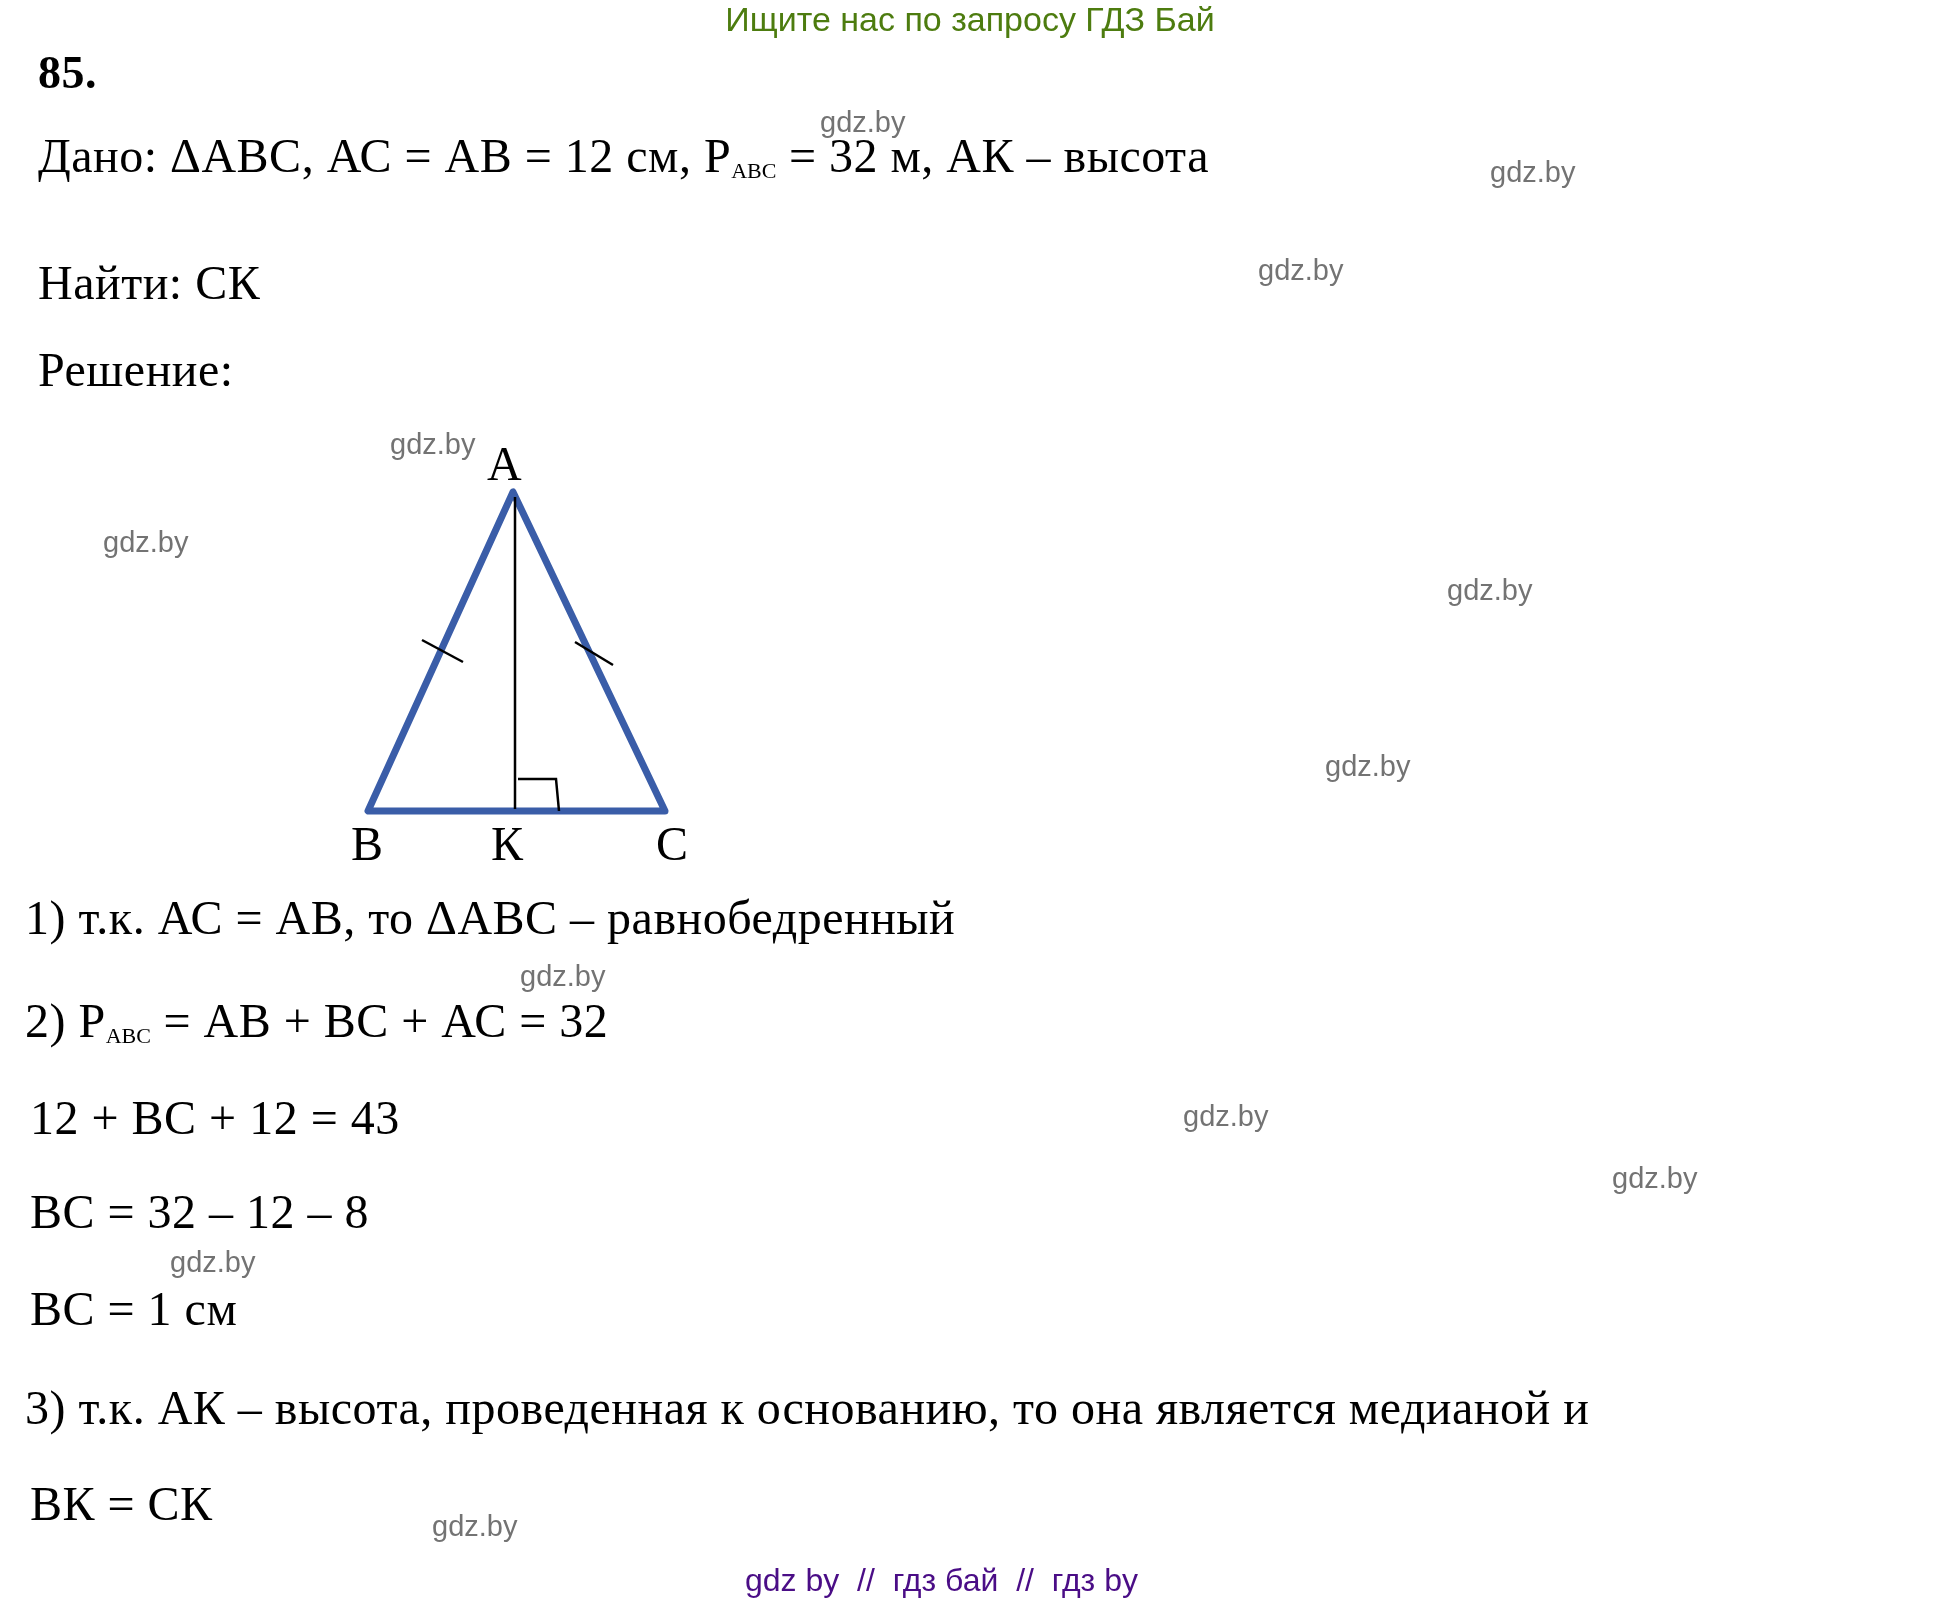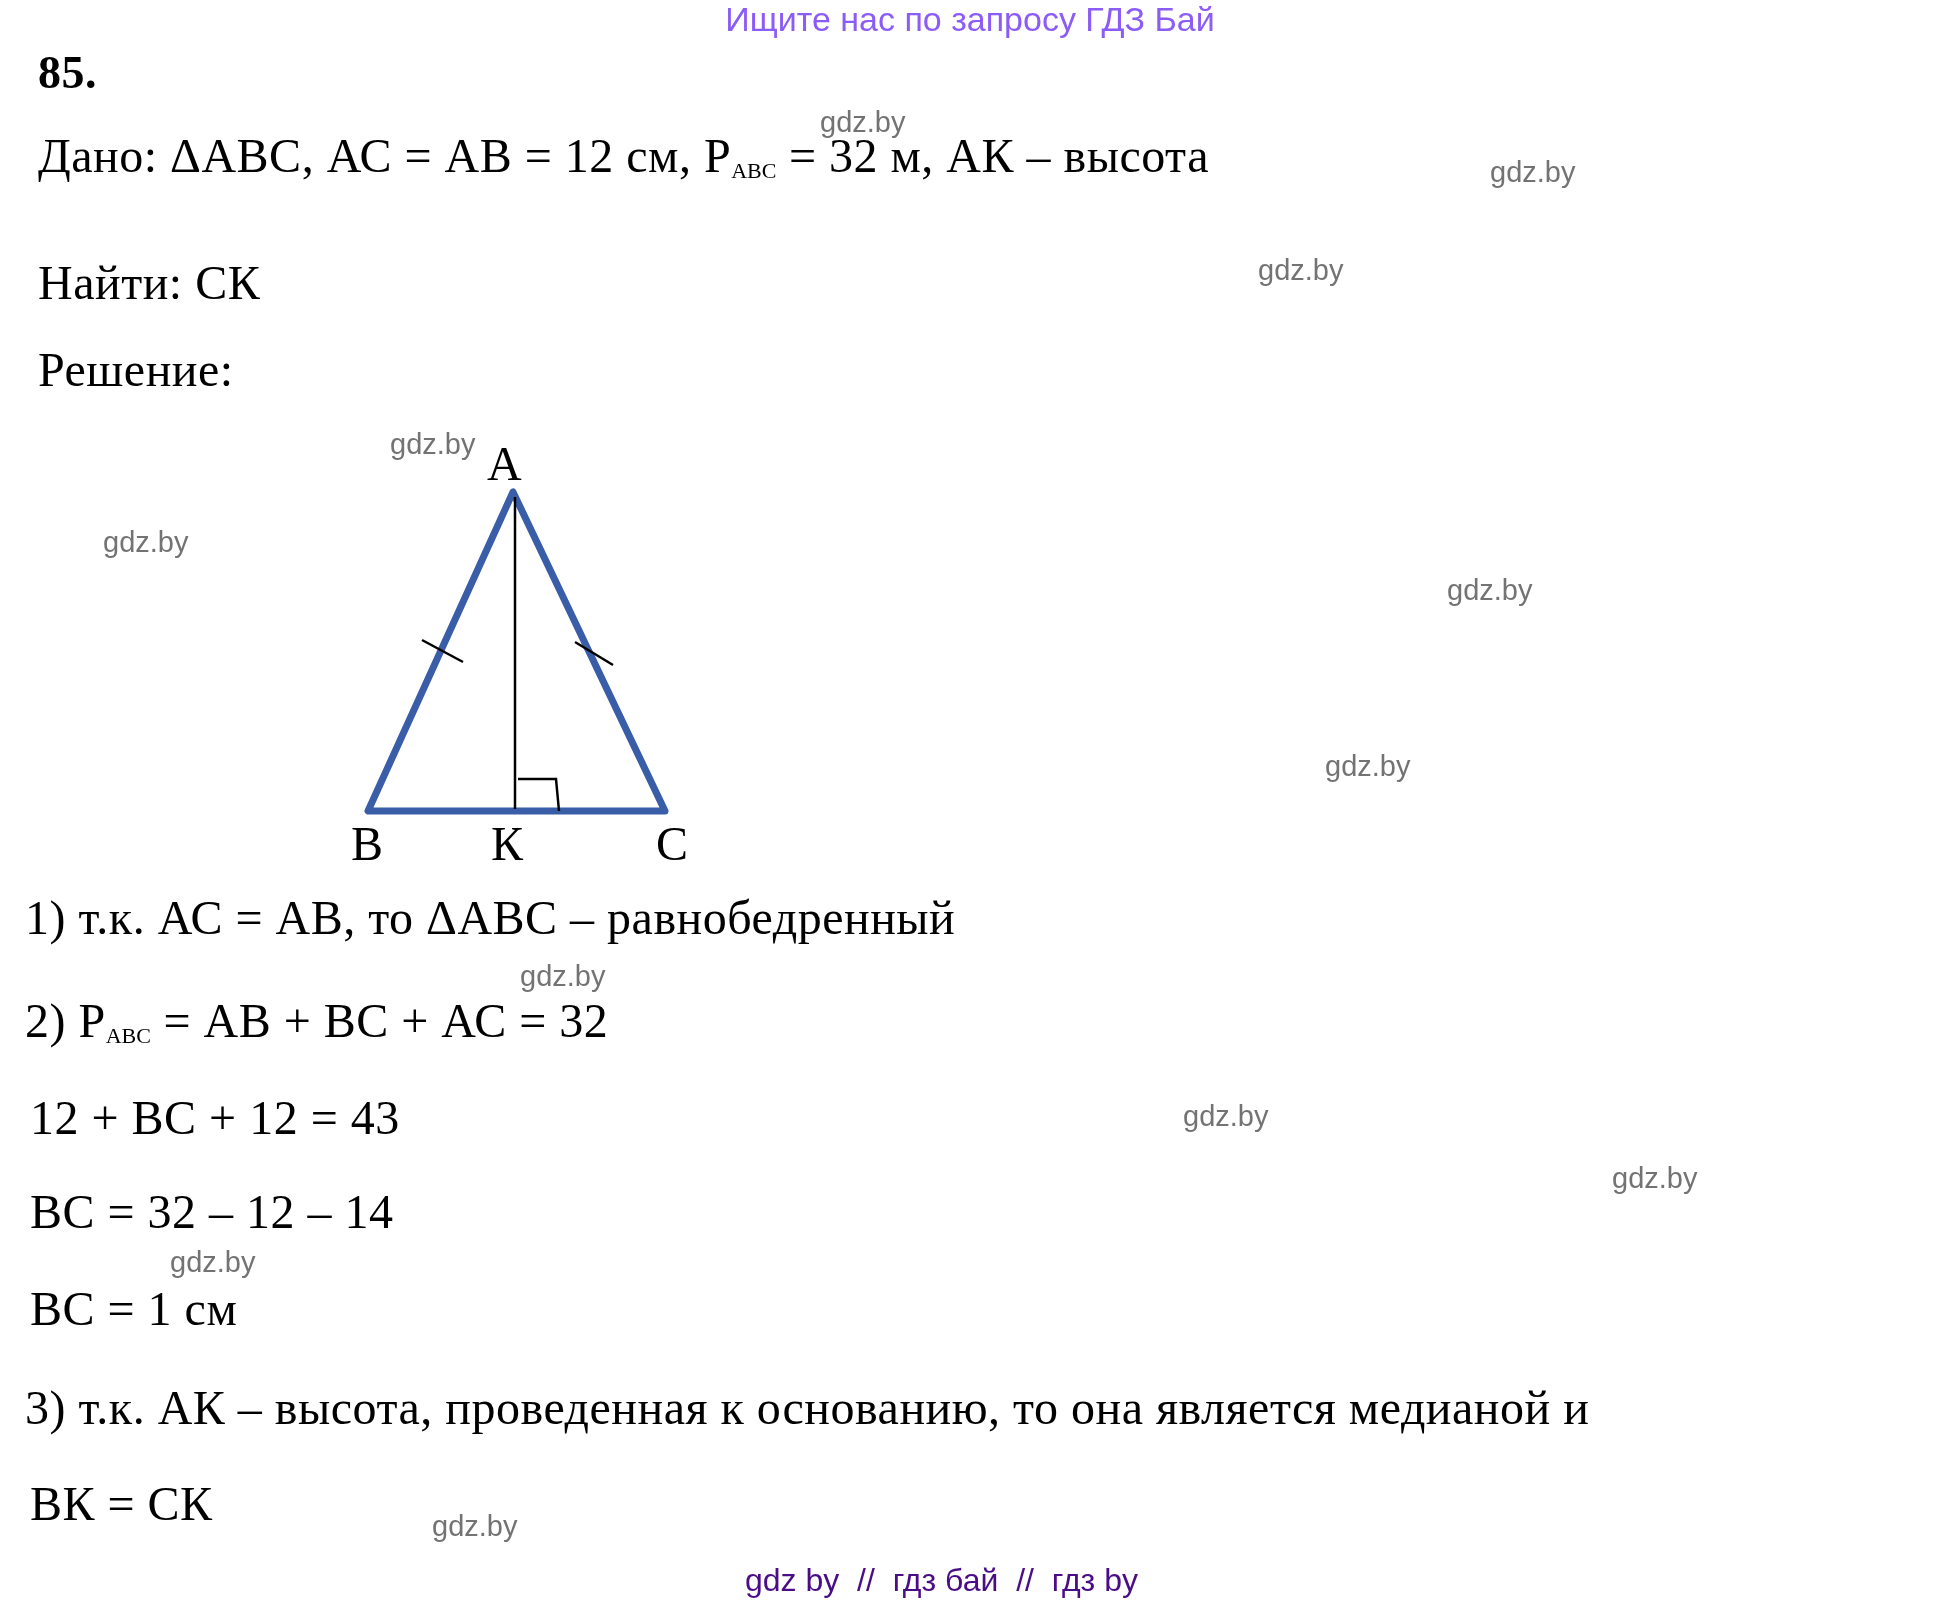--- a/index.html
+++ b/index.html
@@ -23,21 +23,21 @@
   sub.small {
     font-size: 22px;
     vertical-align: baseline;
     position: relative;
     top: 0.28em;
     letter-spacing: 0px;
   }
   
   #header-line {
     top: 0px; left: 50%; transform: translateX(-50%);
-    font-size: 34px; color: #8b5cf6; font-weight: 500;
+    font-size: 34px; color: #4d7c0f; font-weight: 500;
   }
   
   #footer-line {
     top: 1562px; left: 745px;
     font-size: 32px; color: #4a0d86;
   }
   
   .wm {
     font-family: "Liberation Sans", sans-serif;
     font-size: 29px; color: #737373;
@@ -98,21 +98,21 @@
 <div class="abs serif vlabel" id="label-A">А</div>
 <div class="abs serif vlabel" id="label-B">В</div>
 <div class="abs serif vlabel" id="label-K">К</div>
 <div class="abs serif vlabel" id="label-C">С</div>
 
 <div class="abs serif" id="step1">1) т.к. АС = АВ, то ΔАВС – равнобедренный</div>
 
 <div class="abs serif" id="step2"><span>2) Р</span><sub class="small">АВС</sub><span> = АВ + ВС + АС = 32</span></div>
 
 <div class="abs serif" id="step3">12 + ВС + 12 = 43</div>
-<div class="abs serif" id="step4">ВС = 32 – 12 – 14</div>
+<div class="abs serif" id="step4">ВС = 32 – 12 – 8</div>
 <div class="abs serif" id="step5">ВС = 1 см</div>
 <div class="abs serif" id="step6">3) т.к. АК – высота, проведенная к основанию, то она является медианой и</div>
 <div class="abs serif" id="step7">ВК = СК</div>
 
 <span class="abs wm wm1">gdz.by</span>
 <span class="abs wm wm2">gdz.by</span>
 <span class="abs wm wm3">gdz.by</span>
 <span class="abs wm wm4">gdz.by</span>
 <span class="abs wm wm5">gdz.by</span>
 <span class="abs wm wm6">gdz.by</span>

